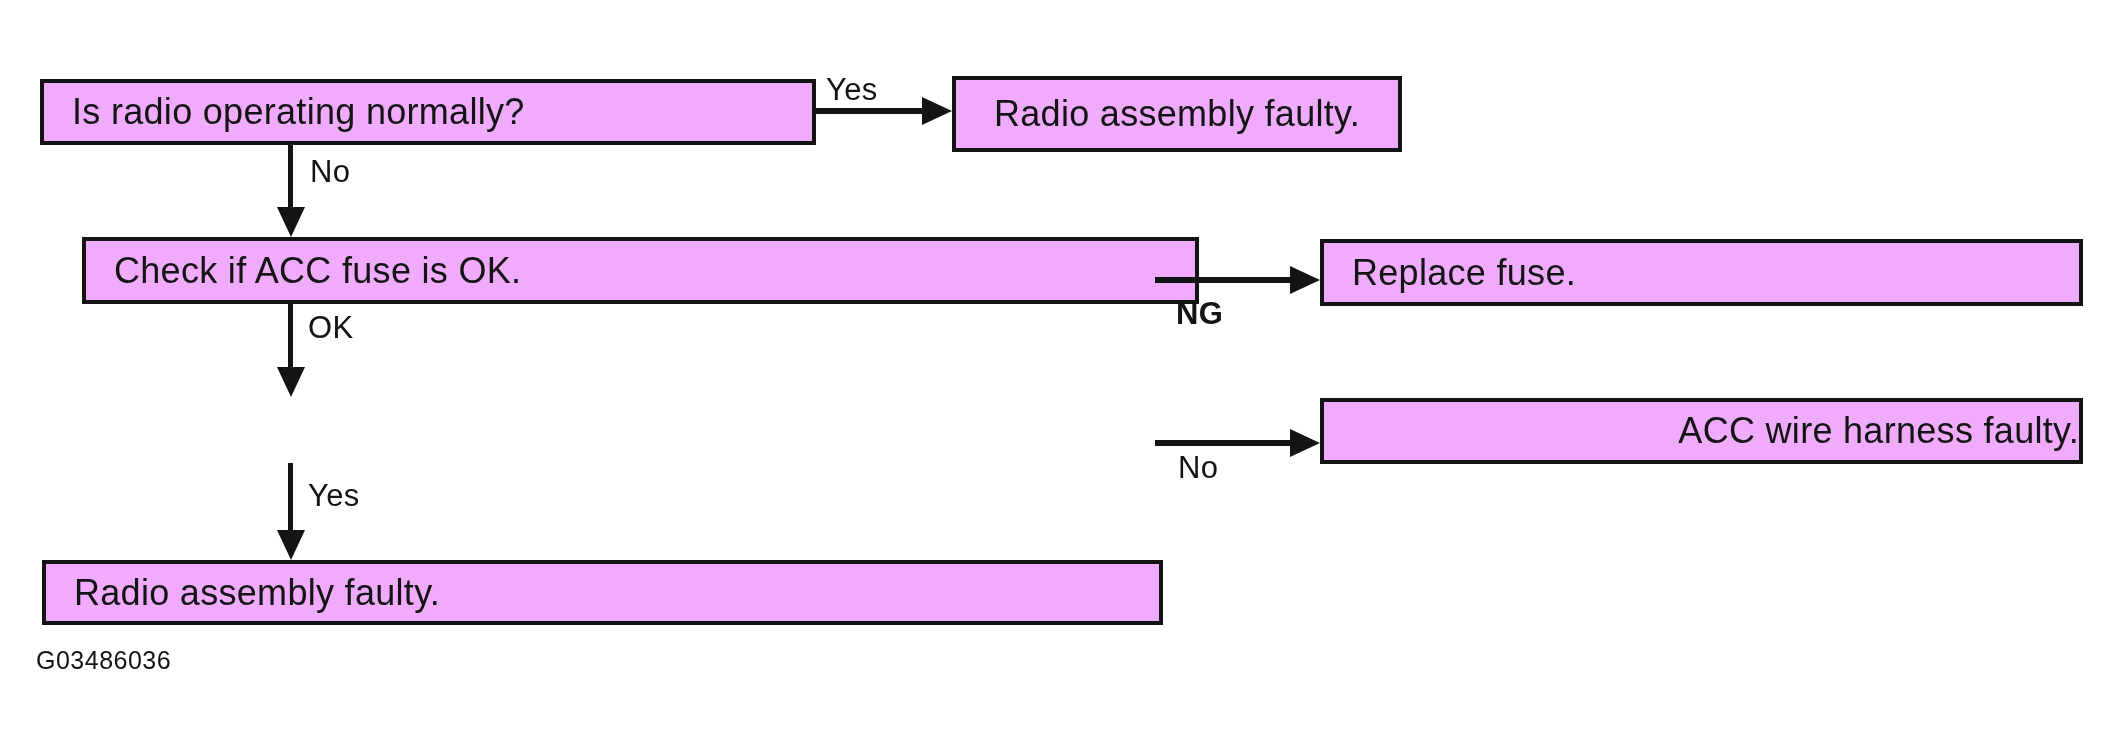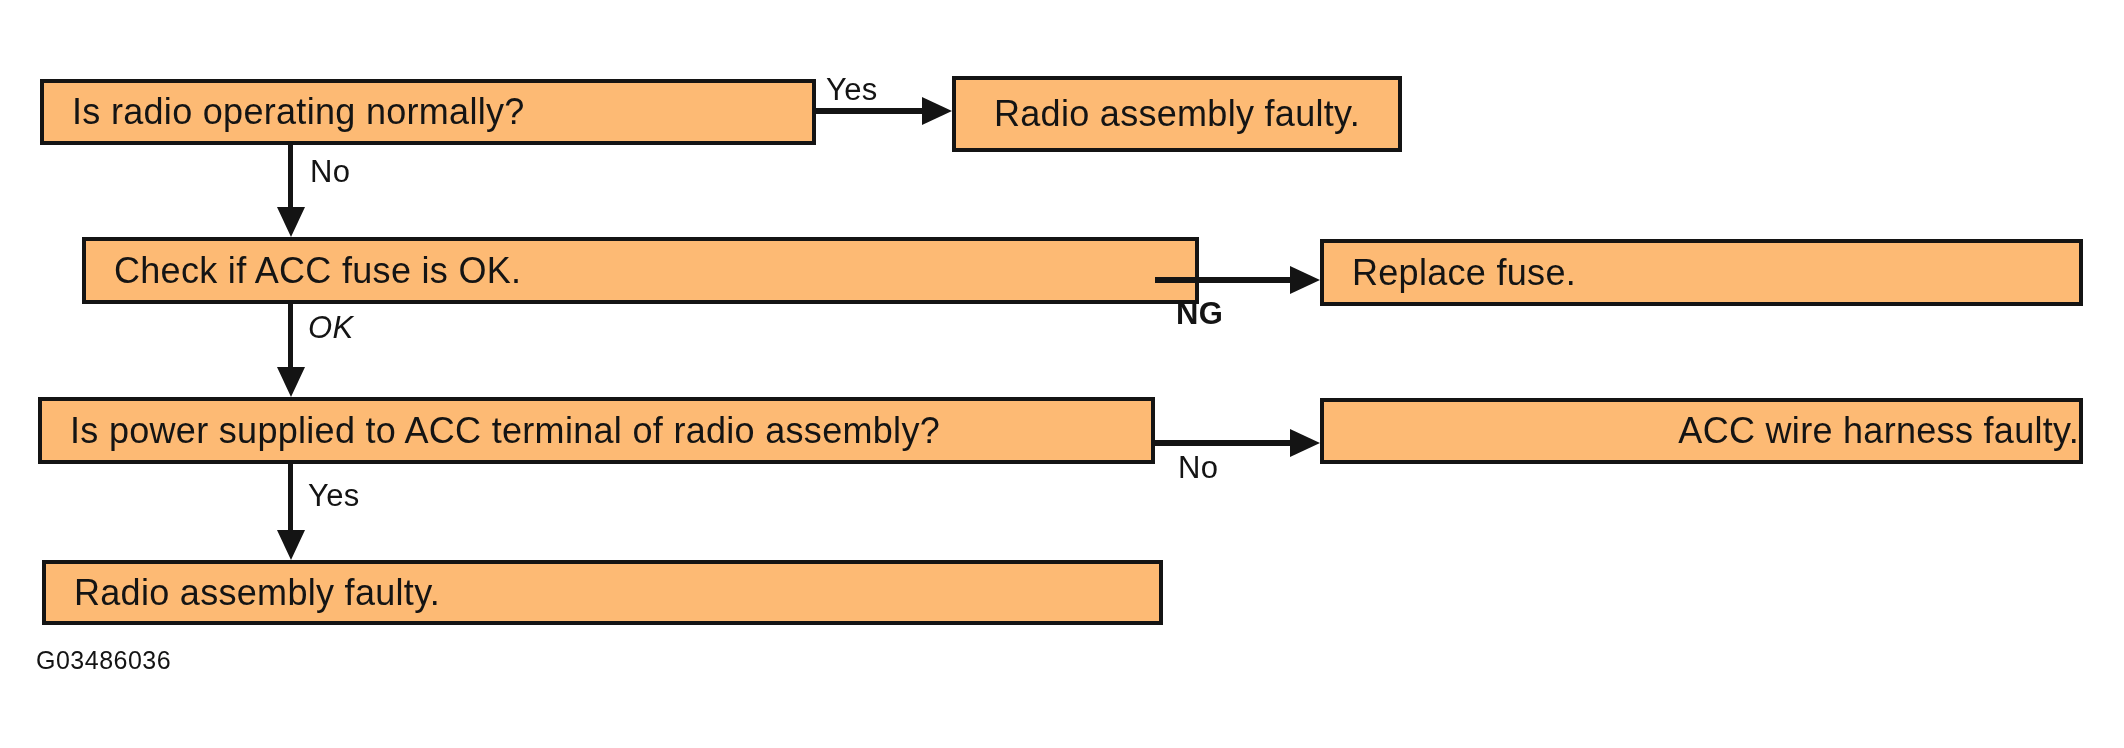--- a/index.html
+++ b/index.html
@@ -13,21 +13,21 @@
     height: 748px;
     background: #ffffff;
     font-family: "Liberation Sans", "DejaVu Sans", sans-serif;
     color: #141414;
     overflow: hidden;
   }
   .node {
     position: absolute;
     box-sizing: border-box;
     border: 4px solid #141414;
-    background: #fdba74;
+    background: #f0abfc;
     display: flex;
     align-items: center;
     font-size: 36px;
     letter-spacing: 0.3px;
     white-space: nowrap;
   }
   .node.pad { padding-left: 28px; }
   .node.centered { justify-content: center; }
   .elabel {
     position: absolute;
@@ -93,25 +93,22 @@
   <div class="hline" style="left:1155px; top:277px; width:137px;"></div>
   <div class="head-r" style="left:1290px; top:266px;"></div>
   <span class="elabel" style="left:1176px; top:296px;font-weight:bold;">NG</span>
 
   <div class="node pad" style="left:1320px; top:239px; width:763px; height:67px;">
     <span>Replace fuse.</span>
   </div>
 
   <div class="vline" style="left:288px; top:302px; height:65px;"></div>
   <div class="head-d" style="left:277px; top:367px;"></div>
-  <span class="elabel" style="left:308px; top:310px;font-style:italic;">OK</span>
+  <span class="elabel" style="left:308px; top:310px;">OK</span>
 
-  <div class="node pad" style="left:38px; top:397px; width:1117px; height:67px;">
-    <span>Is power supplied to ACC terminal of radio assembly?</span>
-  </div>
 
   <div class="hline" style="left:1155px; top:440px; width:137px;"></div>
   <div class="head-r" style="left:1290px; top:429px;"></div>
   <span class="elabel" style="left:1178px; top:450px;">No</span>
 
   <div class="node pad" style="left:1320px; top:398px; width:763px; height:66px;justify-content:flex-end;">
     <span>ACC wire harness faulty.</span>
   </div>
 
   <div class="vline" style="left:288px; top:463px; height:67px;"></div>

